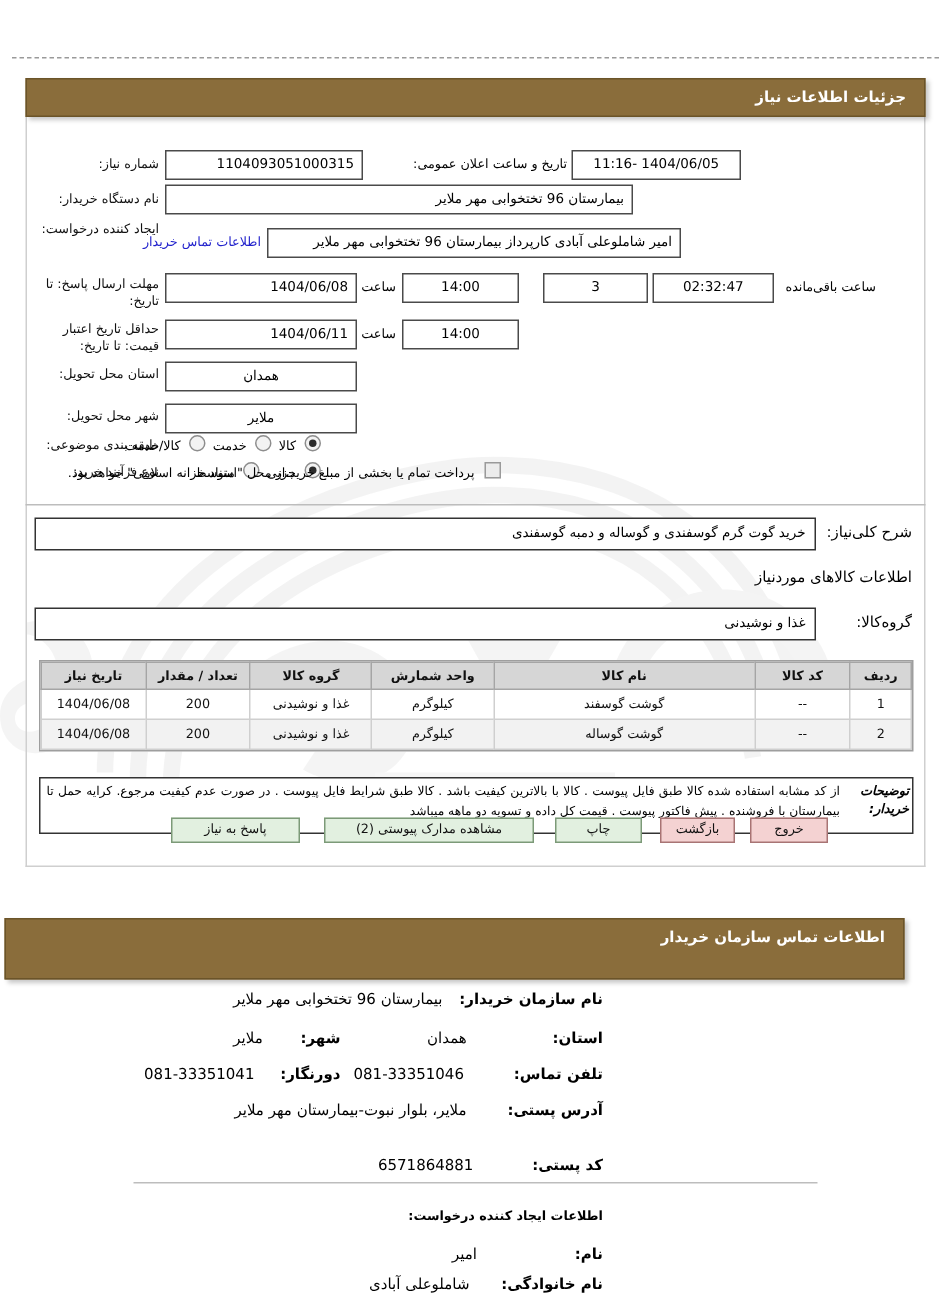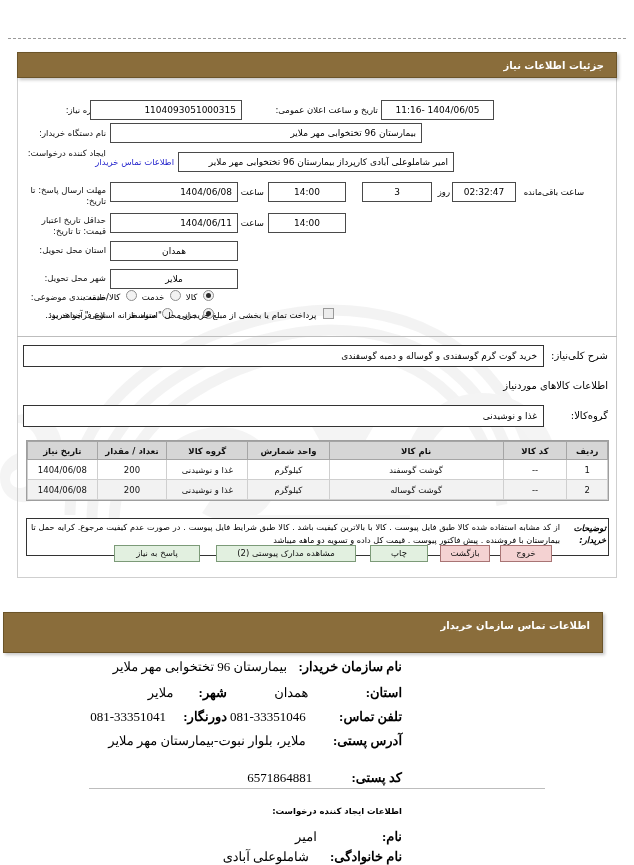--- a/index.html
+++ b/index.html
@@ -262,21 +262,21 @@
 
   
   .contact-card {
     position: absolute;
     left: 17px;
     top: 638px;
     width: 600px;
     height: 218px;
     z-index: 2;
   }
-  .crow { position: absolute; font-size: 13px; line-height: 13px; white-space: nowrap; font-family: Liberation Serif, serif; }
+  .crow { position: absolute; font-size: 10px; line-height: 13px; white-space: nowrap; }
   .crow .k { font-weight: bold; display: inline-block; }
   .crow .v { display: inline-block; }
   .hsep {
     position: absolute;
     border-top: 1px solid #bdbdbd;
     z-index: 3;
   }
   .subhead {
     position: absolute;
     font-size: 8.5px;
@@ -309,39 +309,39 @@
     </g>
   </svg>
 
   <div class="dashed-rule"></div>
 
   <div class="section-bar" id="bar-details">جزئیات اطلاعات نیاز</div>
 
   <div class="card" id="card-details"></div>
 
   <div class="lbl" style="right:528px; top:105px; width:84px;">شماره نیاز:</div>
-  <div class="fld num" style="right:392px; top:100px; width:152px;">1104093051000315</div>
+  <div class="fld num" style="right:392px; top:100px; width:132px;">1104093051000315</div>
 
   <div class="inline-lbl" style="right:256px; top:100px;">تاریخ و ساعت اعلان عمومی:</div>
   <div class="fld ctr" style="right:140px; top:100px; width:113px;">1404/06/05 -11:16</div>
 
   <div class="lbl" style="right:528px; top:128px; width:84px;">نام دستگاه خریدار:</div>
   <div class="fld" style="right:212px; top:123px; width:312px;">بیمارستان 96  تختخوابی مهر ملایر</div>
 
   <div class="lbl" style="right:528px; top:148px; width:84px;">ایجاد کننده درخواست:</div>
   <div class="fld" style="right:180px; top:152px; width:276px;">امیر  شاملوعلی آبادی  کارپرداز  بیمارستان 96  تختخوابی مهر ملایر</div>
   <div class="link" style="right:460px; top:157px;">اطلاعات تماس خریدار</div>
 
   <div class="lbl" style="right:528px; top:185px; width:84px;">مهلت ارسال پاسخ: تا تاریخ:</div>
   <div class="fld num" style="right:396px; top:182px; width:128px;">1404/06/08</div>
   <div class="inline-lbl" style="right:370px; top:182px;">ساعت</div>
   <div class="fld ctr" style="right:288px; top:182px; width:78px;">14:00</div>
   <div class="fld ctr" style="right:202px; top:182px; width:70px;">3</div>
   <div class="inline-lbl" style="right:184px; top:182px;">روز</div>
-  <div class="fld ctr" style="right:118px; top:182px; width:64px;">02:32:47</div>
+  <div class="fld ctr" style="right:118px; top:182px; width:81px;">02:32:47</div>
   <div class="inline-lbl" style="right:50px; top:182px;">ساعت باقی‌مانده</div>
 
   <div class="lbl" style="right:528px; top:215px; width:84px;">حداقل تاریخ اعتبار قیمت: تا تاریخ:</div>
   <div class="fld num" style="right:396px; top:213px; width:128px;">1404/06/11</div>
   <div class="inline-lbl" style="right:370px; top:213px;">ساعت</div>
   <div class="fld ctr" style="right:288px; top:213px; width:78px;">14:00</div>
 
   <div class="lbl" style="right:528px; top:245px; width:84px;">استان محل تحویل:</div>
   <div class="fld ctr" style="right:396px; top:241px; width:128px;">همدان</div>
 

